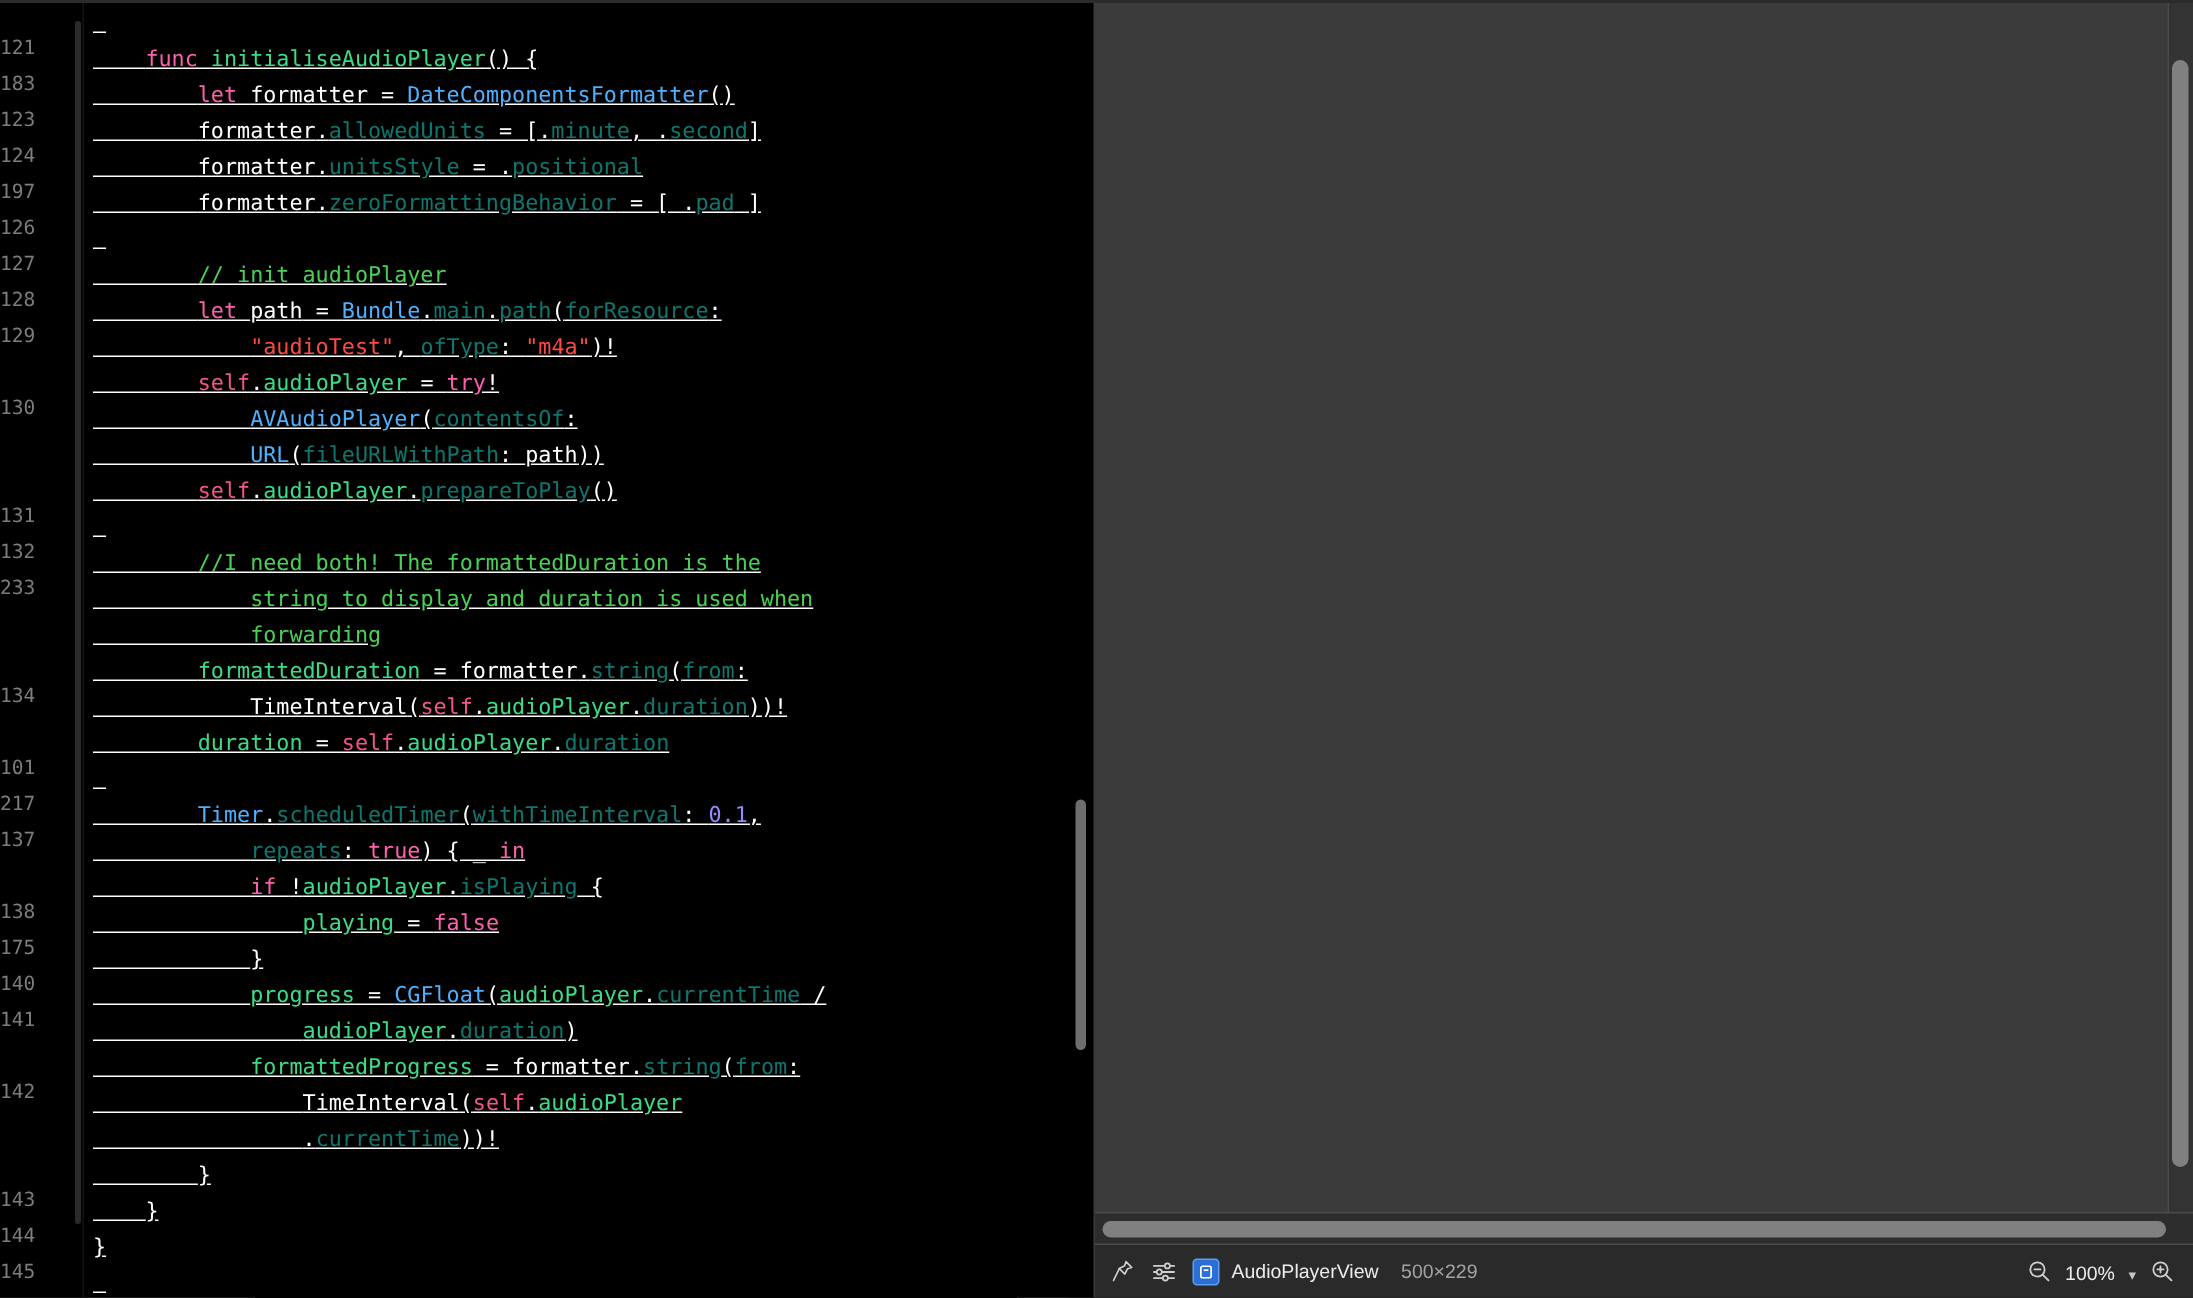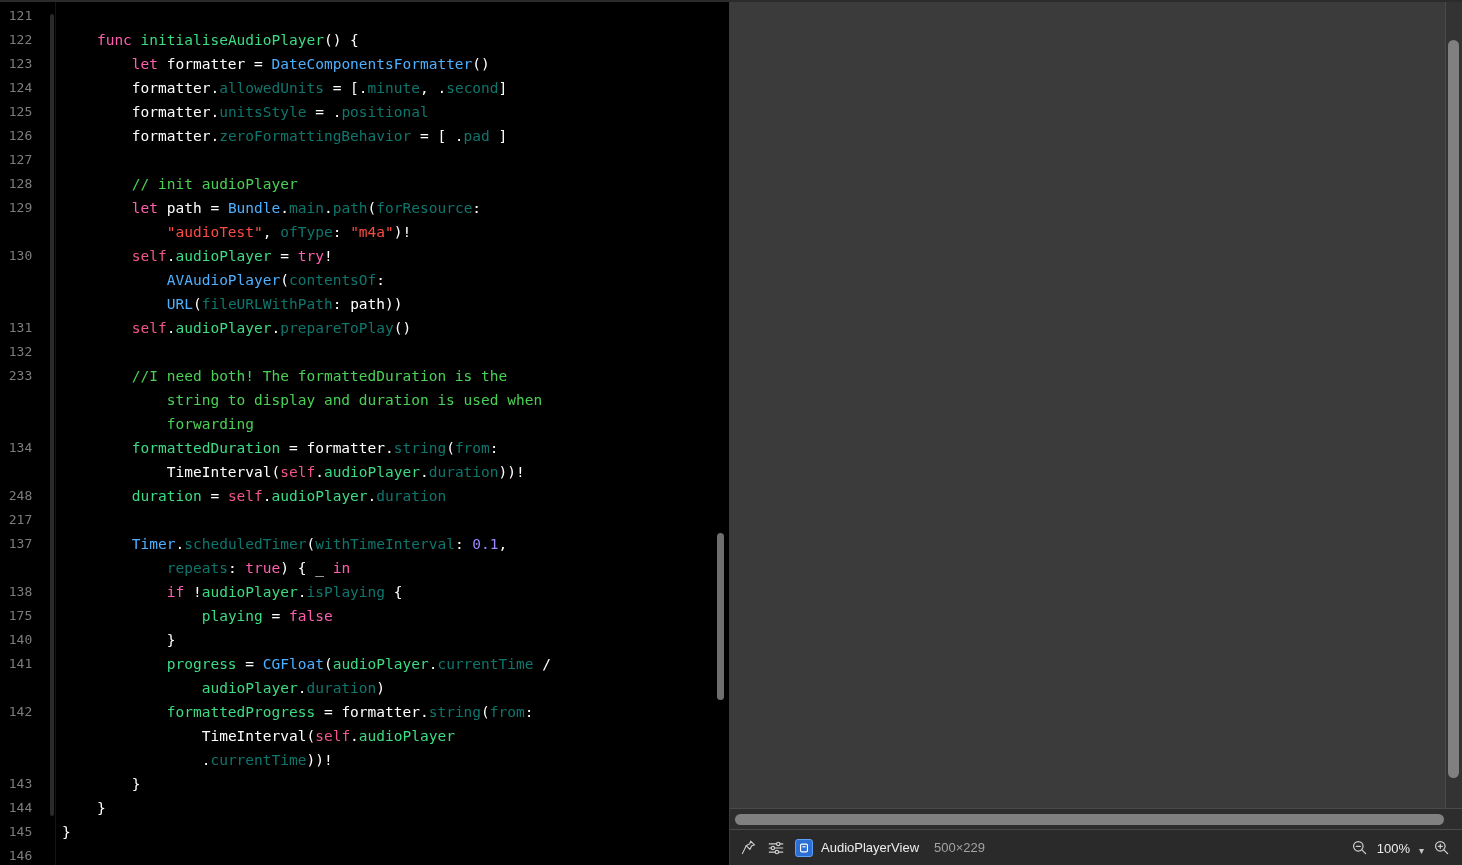--- a/index.html
+++ b/index.html
@@ -16,25 +16,26 @@
     position: relative;
     width: 730px; height: 865px;
     background: #000000;
     display: flex;
     overflow: hidden;
   }
   #gutter {
     width: 48px; flex: 0 0 48px;
     background: #000000;
     padding-top: 4px;
-    text-align: center;
+    text-align: left;
     font-family: "DejaVu Sans Mono", monospace;
     font-size: 13px;
     color: #7d7d7d;
     user-select: none;
+    margin-top: 17px;
   }
   .ln { height: 24px; line-height: 24px; padding-right: 7px; }
   .ln.blank { color: transparent; }
 
   #gutter-strip {
     position: absolute; left: 48px; top: 0;
     width: 8px; height: 865px;
     background: #000;
     border-right: 1px solid #141414;
   }
@@ -47,20 +48,21 @@
   #code {
     flex: 1;
     padding-top: 4px;
     padding-left: 14px;
     font-family: "DejaVu Sans Mono", monospace;
     font-size: 14.5px;
     line-height: 24px;
     white-space: pre;
     color: #ffffff;
     letter-spacing: 0px;
+    text-decoration: underline;
   }
   .cl { height: 24px; }
 
   
   .kw   { color: #ff5faf; }   
   .typ  { color: #4eb0ff; }   
   .mth  { color: #0f766e; }   
   .idn  { color: #3ddc84; }   
   .pln  { color: #ffffff; }   
   .str  { color: #fc4b42; }   
@@ -150,40 +152,40 @@
   }
 </style>
 </head>
 <body>
 
 <div id="app">
 
   <div id="editor-pane">
     <div id="gutter">
         <div class="ln">121</div>
-        <div class="ln">122</div>
+        <div class="ln">183</div>
         <div class="ln">123</div>
         <div class="ln">124</div>
-        <div class="ln">125</div>
+        <div class="ln">197</div>
         <div class="ln">126</div>
         <div class="ln">127</div>
         <div class="ln">128</div>
         <div class="ln">129</div>
         <div class="ln blank">·</div>
         <div class="ln">130</div>
         <div class="ln blank">·</div>
         <div class="ln blank">·</div>
         <div class="ln">131</div>
         <div class="ln">132</div>
         <div class="ln">233</div>
         <div class="ln blank">·</div>
         <div class="ln blank">·</div>
         <div class="ln">134</div>
         <div class="ln blank">·</div>
-        <div class="ln">248</div>
+        <div class="ln">101</div>
         <div class="ln">217</div>
         <div class="ln">137</div>
         <div class="ln blank">·</div>
         <div class="ln">138</div>
         <div class="ln">175</div>
         <div class="ln">140</div>
         <div class="ln">141</div>
         <div class="ln blank">·</div>
         <div class="ln">142</div>
         <div class="ln blank">·</div>

